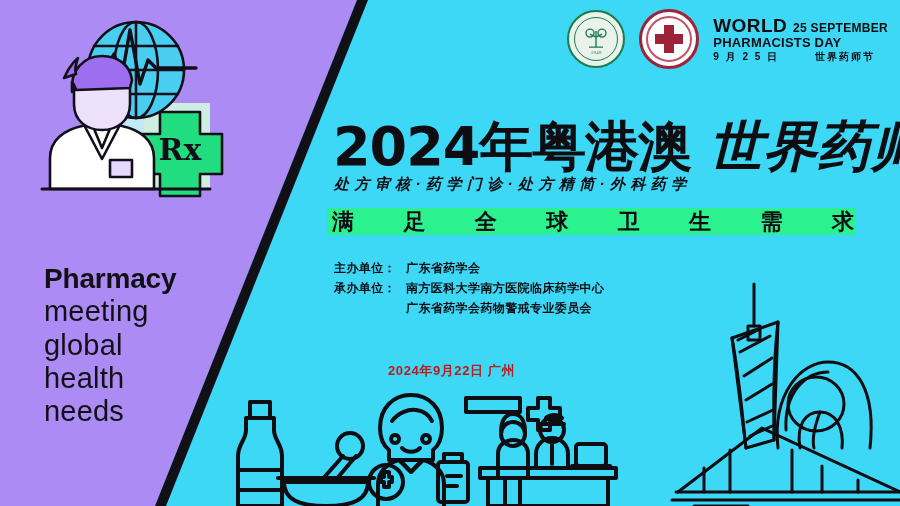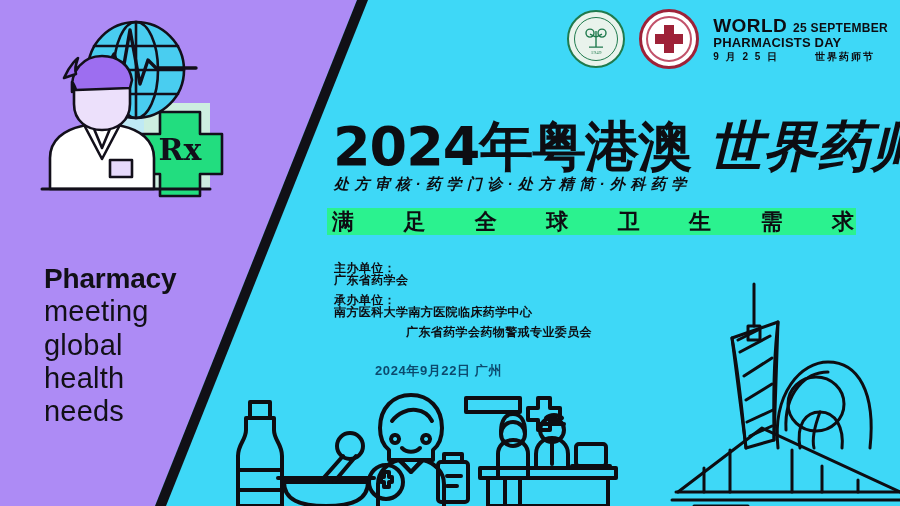--- a/index.html
+++ b/index.html
@@ -106,25 +106,25 @@
   }
   .greenbar-text{
     position:absolute;left:332px;top:209px;width:522px;height:25px;
     display:flex;justify-content:space-between;align-items:center;
     font-size:22px;font-weight:900;color:#0d0d12;
     font-family:"DejaVu Sans",sans-serif;
   }
 
   
   .orgs{position:absolute;left:334px;top:262px;color:#0d0d12;font-size:12px;font-weight:700;line-height:1;}
-  .org-row{display:flex;margin-bottom:8px;flex-direction:column;}
+  .org-row{display:flex;margin-bottom:8px;}
   .org-label{width:72px;flex:0 0 auto;letter-spacing:.4px;}
   .org-val{letter-spacing:.4px;}
   .org-sub{margin-left:72px;margin-bottom:8px;letter-spacing:.4px;}
-  .date-line{position:absolute;left:375px;top:362px;font-size:13px;font-weight:700;color:#0c4a6e;letter-spacing:.6px;}
+  .date-line{position:absolute;left:388px;top:362px;font-size:13px;font-weight:700;color:#b91c1c;letter-spacing:.6px;}
 
   
   .art-mortar{position:absolute;left:222px;top:396px;width:180px;height:110px;}
   .art-pharmacist{position:absolute;left:352px;top:388px;width:118px;height:118px;}
   .art-counter{position:absolute;left:458px;top:392px;width:164px;height:114px;}
   .art-tower{position:absolute;left:662px;top:252px;width:238px;height:254px;}
 </style>
 </head>
 <body>
 

